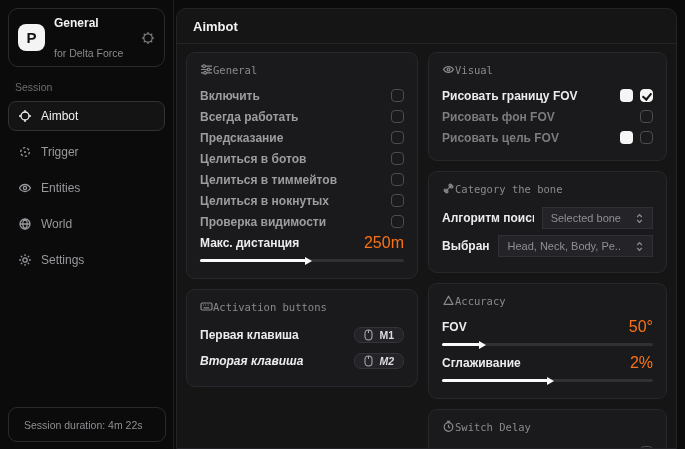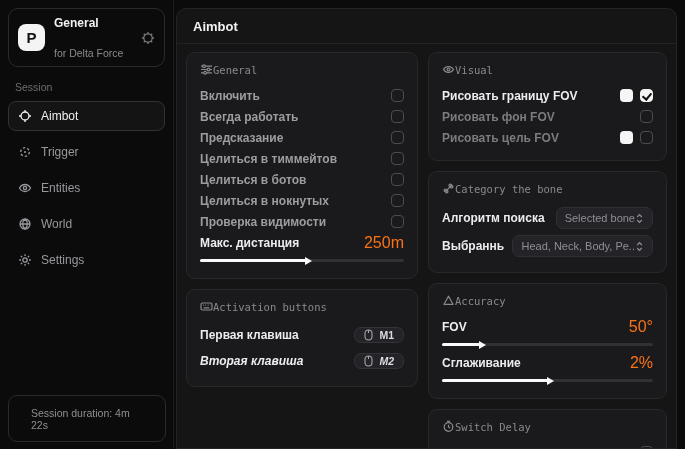--- a/index.html
+++ b/index.html
@@ -29,21 +29,21 @@
   .brand-gear { color:#77777b; flex:0 0 auto; cursor:pointer; }
   .category-label { color:#6d6d71; font-size:10.5px; margin:14px 0 8px 7px; }
   .nav-item {
     display:flex; align-items:center; gap:9px; padding:7px 9px; border-radius:8px;
     color:#99999d; font-size:12px; margin-bottom:6px; cursor:pointer; border:1px solid transparent;
   }
   .nav-item.active { border-color:#323236; background:#141415; color:#f0f0f1; }
   .nav-icon { color:inherit; flex:0 0 auto; }
   .session-box {
     position:absolute; left:8px; bottom:7px; width:158px;
-    border:1px solid #2a2a2e; border-radius:9px; padding:11px 22px 10px;
+    border:1px solid #2a2a2e; border-radius:9px; padding:11px 15px 10px;
     color:#8f8f93; font-size:10.5px;
   }
 
   
   .main {
     position:absolute; left:176px; top:8px; width:501px; height:441px;
     background:#151516; border:1px solid #242428; border-radius:10px 10px 0 0;
     overflow:hidden;
   }
   .main-header { padding:10px 16px 9px; border-bottom:1px solid #232327; }
@@ -88,22 +88,22 @@
   }
 
   .keybtn {
     display:flex; align-items:center; gap:6px; padding:1px 9px;
     background:#242428; border:1px solid #333338; border-radius:7px;
     color:#dcdcdf; font-size:10.5px; font-weight:bold; cursor:pointer; flex:0 0 auto;
   }
   .keybtn .micon { color:#a7a7ab; }
 
   .dropdown {
-    display:flex; align-items:center; gap:0; padding:4px 8px;
-    background:#242428; border:1px solid #2f2f34; border-radius:7px;
+    display:flex; align-items:center; gap:14px; padding:4px 8px;
+    background:#242428; border:1px solid #2f2f34; border-radius:0;
     color:#8f8f93; font-size:11px; cursor:pointer; flex:0 0 auto; max-width:160px;
   }
   .dropdown-value { white-space:nowrap; overflow:hidden; }
   .dropdown .sel-icon { color:#8f8f93; flex:0 0 auto; }
 </style>
 </head>
 <body>
 
 <div class="sidebar">
   <div class="brand-card">
@@ -207,25 +207,25 @@
         </div>
         <div class="row">
           <span class="row-label">Всегда работать</span>
           <span class="checkbox"></span>
         </div>
         <div class="row">
           <span class="row-label">Предсказание</span>
           <span class="checkbox"></span>
         </div>
         <div class="row">
+          <span class="row-label">Целиться в ботов</span>
+          <span class="checkbox"></span>
+        </div>
+        <div class="row">
           <span class="row-label">Целиться в тиммейтов</span>
-          <span class="checkbox"></span>
-        </div>
-        <div class="row">
-          <span class="row-label">Целиться в ботов</span>
           <span class="checkbox"></span>
         </div>
         <div class="row">
           <span class="row-label">Целиться в нокнутых</span>
           <span class="checkbox"></span>
         </div>
         <div class="row">
           <span class="row-label">Проверка видимости</span>
           <span class="checkbox"></span>
         </div>

